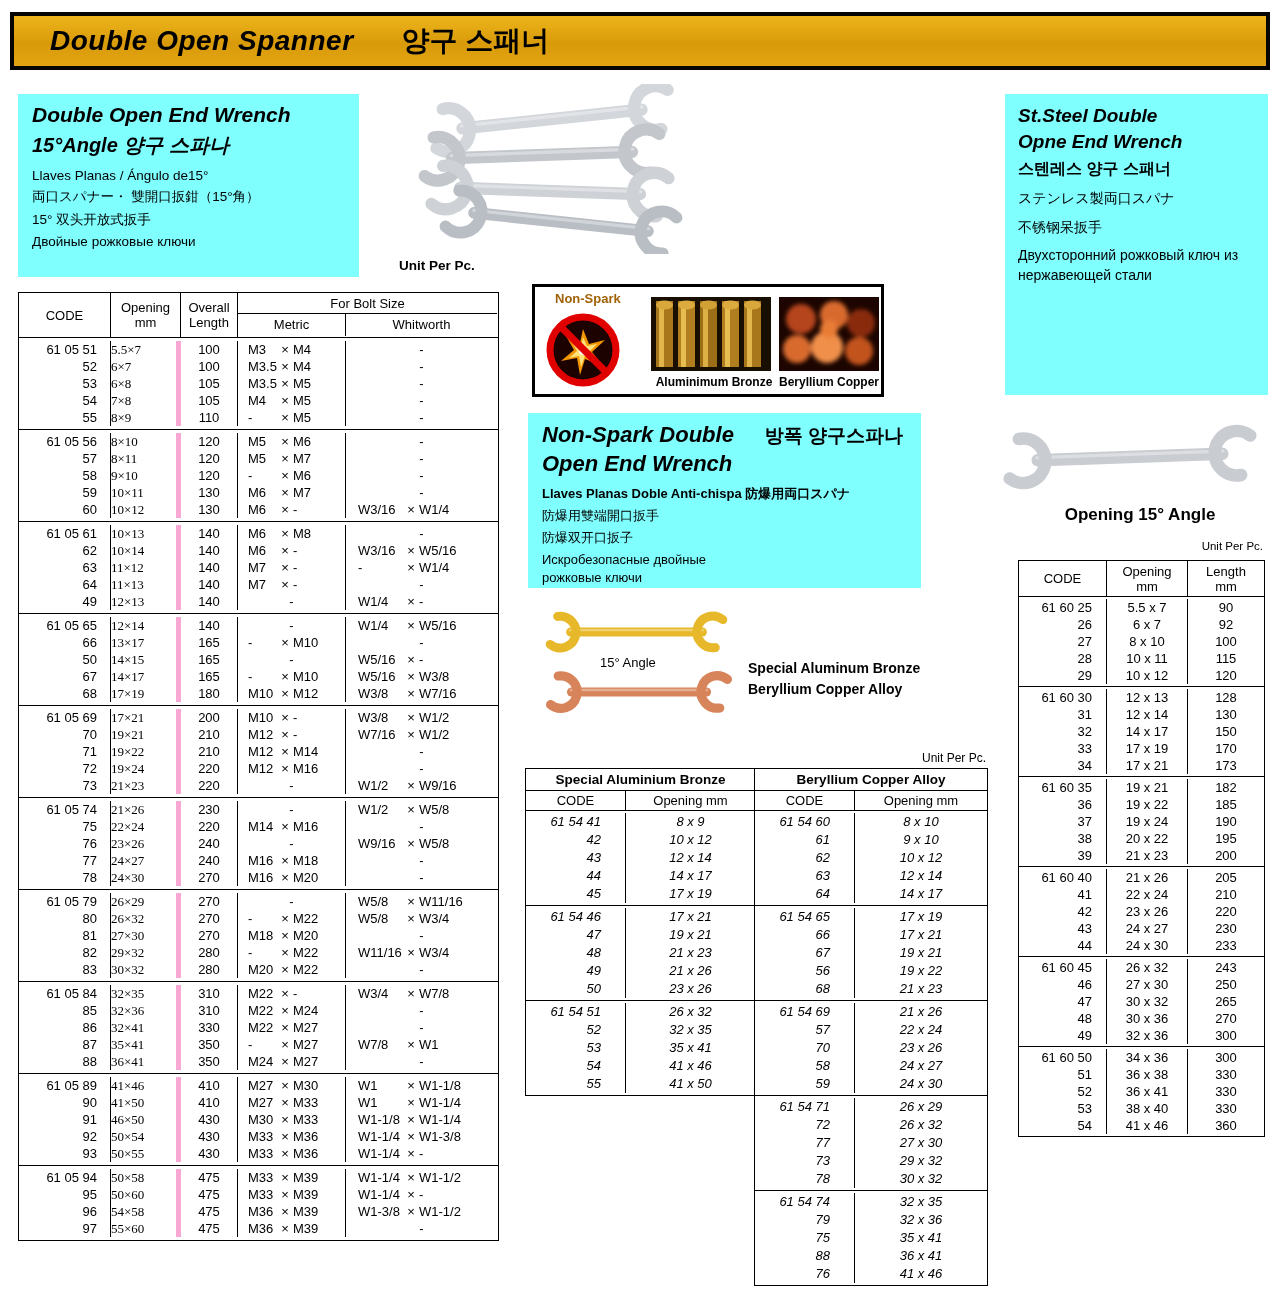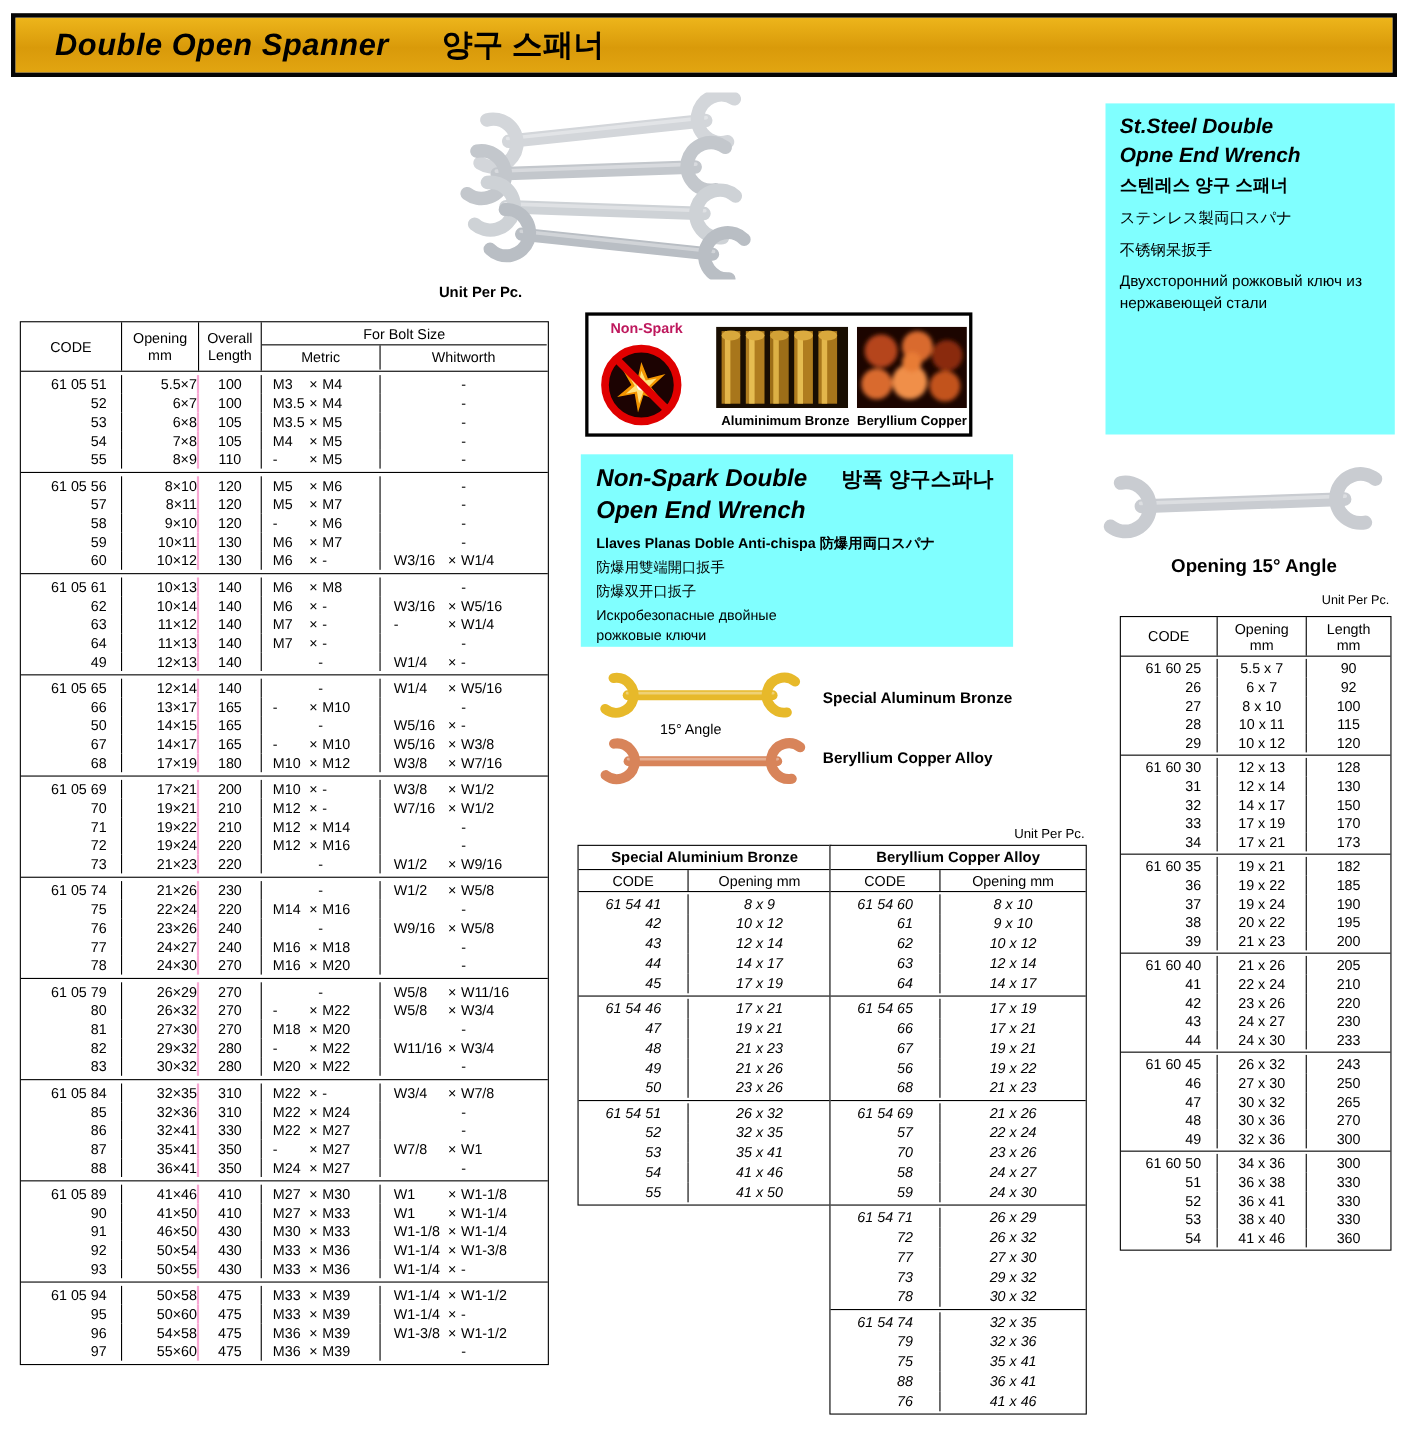--- a/index.html
+++ b/index.html
@@ -37,28 +37,28 @@
   .box-m .s1{font-size:13px;font-weight:bold;margin-top:8px;}
   .box-m .s{font-size:13px;margin-top:4px;}
   .box-m .ru{max-width:215px;line-height:1.35;}
 
   
   .unit1{position:absolute;left:399px;top:258px;font-size:13.5px;font-weight:bold;}
   .unit2{position:absolute;left:830px;top:751px;width:156px;text-align:right;font-size:12px;}
   .unit3{position:absolute;left:1110px;top:540px;width:153px;text-align:right;font-size:11.5px;}
   .open15{position:absolute;left:1015px;top:505px;width:250px;text-align:center;
           font-size:17px;font-weight:bold;}
-  .lab-ab{position:absolute;left:748px;top:626px;font-size:14px;font-weight:bold;}
+  .lab-ab{position:absolute;left:748px;top:660px;font-size:14px;font-weight:bold;}
   .lab-15{position:absolute;left:600px;top:655px;font-size:13px;}
   .lab-bc{position:absolute;left:748px;top:681px;font-size:14px;font-weight:bold;}
 
   
   .nsbox{position:absolute;left:532px;top:284px;width:352px;height:113px;
          border:3px solid #000;background:#fff;}
-  .ns-label{position:absolute;left:20px;top:4px;color:#be185d;font-weight:bold;font-size:13px;}
+  .ns-label{position:absolute;left:20px;top:4px;color:#a16207;font-weight:bold;font-size:13px;}
   .ns-cap{position:absolute;font-weight:bold;font-size:12px;text-align:center;}
   .cap-al{left:104px;top:88px;width:150px;}
   .cap-be{left:238px;top:88px;width:112px;}
 
   
   .mtab{position:absolute;left:18px;top:292px;width:481px;border:1.5px solid #000;
         font-size:13px;background:#fff;}
   .mt-head{display:flex;border-bottom:1px solid #000;text-align:center;}
   .hcell{display:flex;flex-direction:column;justify-content:center;align-items:center;
          height:44px;line-height:15px;border-right:1px solid #000;}
@@ -66,21 +66,21 @@
   .hbolt{width:259px;}
   .hbolt-top{height:21px;line-height:21px;border-bottom:1px solid #000;}
   .hbolt-bot{display:flex;height:22px;line-height:22px;}
   .hm{width:108px;border-right:1px solid #000;}
   .hw{flex:1;}
   .mt-group{border-bottom:1px solid #000;padding:3px 0;}
   .mt-group:last-child{border-bottom:none;}
   .mt-row{display:flex;height:17px;line-height:17px;}
   .mt-row > *{flex-shrink:0;display:block;}
   .c-code{width:92px;text-align:right;padding-right:13px;border-right:1px solid #000;}
-  .c-open{width:70px;text-align:right;border-right:2px solid #f9a8d4;}
+  .c-open{width:70px;text-align:left;border-right:5px solid #f9a8d4;font-family:Liberation Serif, serif;}
   .c-len{width:57px;text-align:center;border-right:1px solid #000;}
   .c-met{width:108px;border-right:1px solid #000;display:flex;}
   .c-whit{width:151px;display:flex;}
   .c-met .pa{width:42px;padding-left:10px;text-align:left;}
   .c-met .px{width:10px;text-align:center;}
   .c-met .pb{flex:1;padding-left:3px;text-align:left;}
   .c-whit .pa{width:60px;padding-left:12px;text-align:left;}
   .c-whit .px{width:10px;text-align:center;}
   .c-whit .pb{flex:1;padding-left:3px;text-align:left;}
   .dash{width:100%;text-align:center;}
@@ -140,20 +140,28 @@
           <feGaussianBlur stdDeviation="2"></feGaussianBlur>
         </filter>
     </defs>
   </svg>
 
   <div class="banner">
     <span class="en">Double Open Spanner</span>
     <span class="ko">양구 스패너</span>
   </div>
 
+  <div class="cyan box-l">
+    <div class="t1">Double Open End Wrench</div>
+    <div class="t2">15°Angle 양구 스파나</div>
+    <div class="s first">Llaves Planas / Ángulo de15°</div>
+    <div class="s">両口スパナー・ 雙開口扳鉗（15°角）</div>
+    <div class="s">15°  双头开放式扳手</div>
+    <div class="s">Двойные рожковые ключи</div>
+  </div>
 
   <svg class="abs" style="left:388px;top:84px" width="322" height="170" viewBox="0 0 322 170">
     <use href="#wr" width="300" height="66" transform="translate(14,2) rotate(-6 150 33)" color="#d3d6da"></use>
     <use href="#wr" width="300" height="66" transform="translate(4,38) rotate(-2 150 33)" color="#c3c7cc"></use>
     <use href="#wr" width="300" height="66" transform="translate(12,74) rotate(2 150 33)" color="#ced2d6"></use>
     <use href="#wr" width="290" height="64" transform="translate(28,106) rotate(6 145 32)" color="#b9bec4"></use>
   </svg>
   <div class="unit1">Unit Per Pc.</div>
 
   <div class="cyan box-r">

